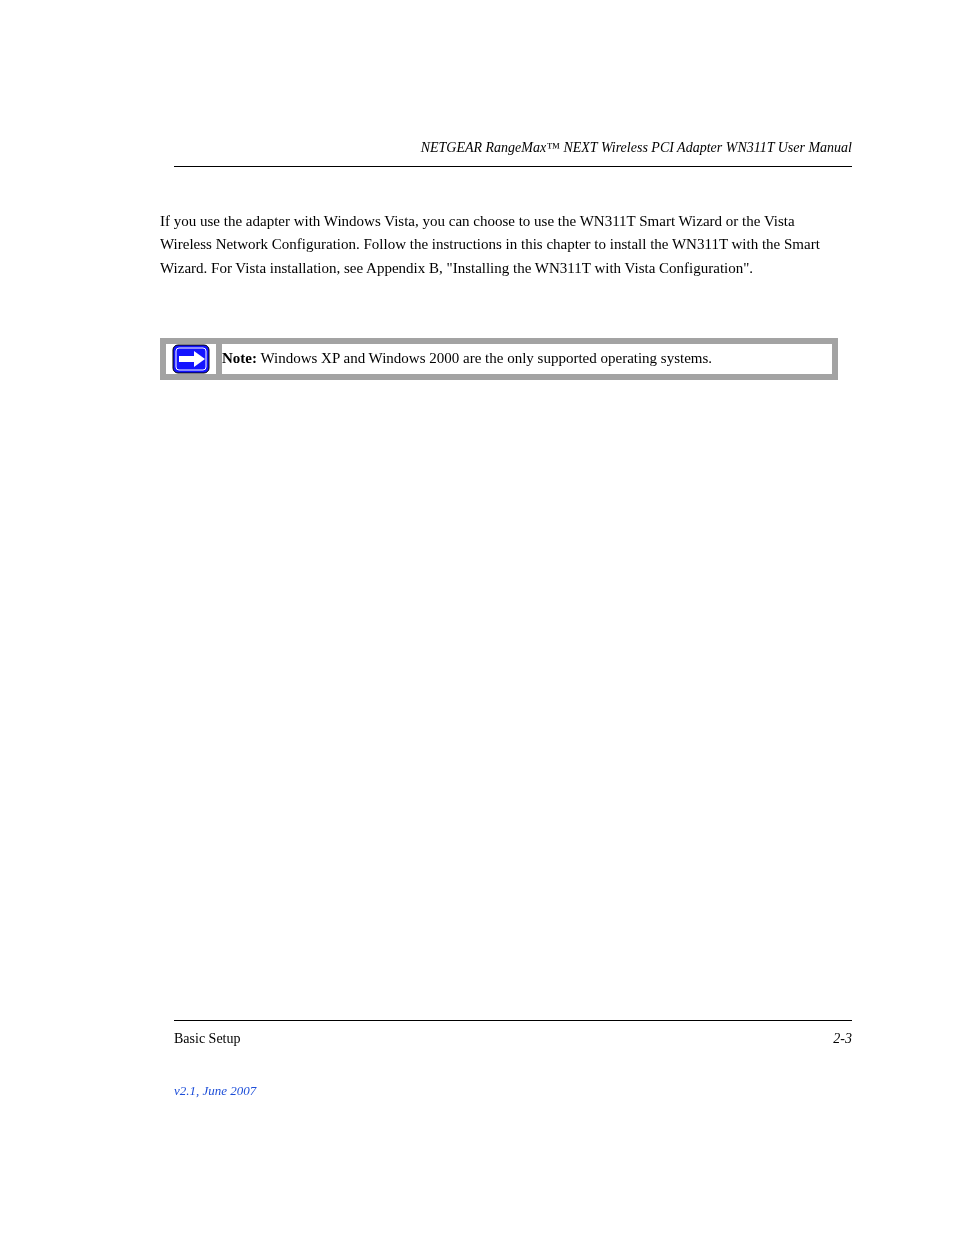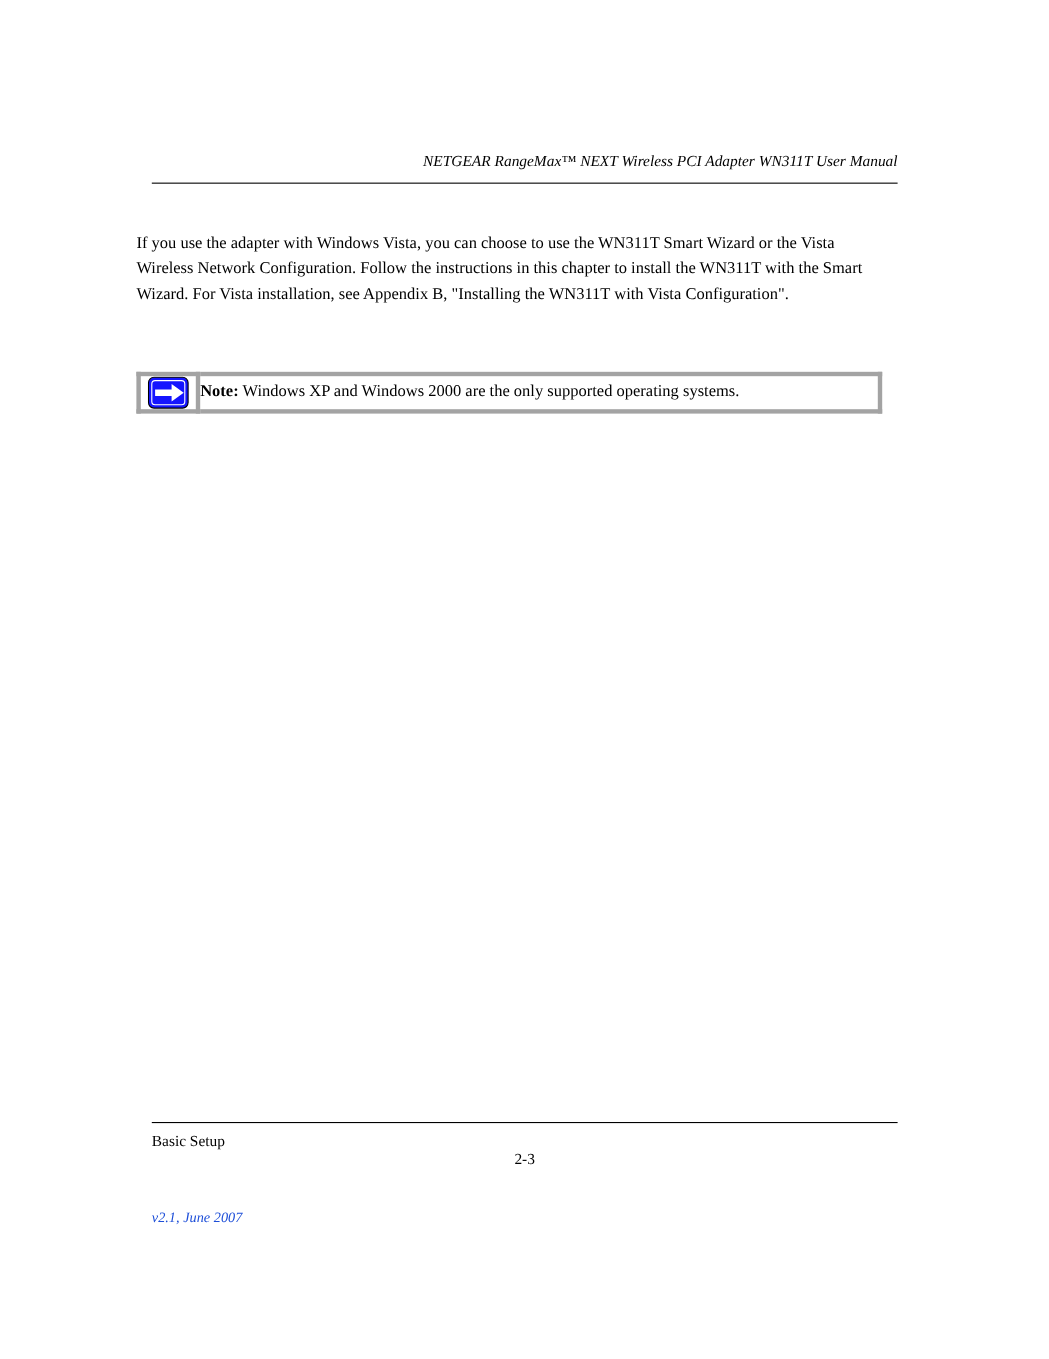--- a/index.html
+++ b/index.html
@@ -8,20 +8,21 @@
     width: 954px;
     background: #fff;
     font-family: "Times New Roman", Times, serif;
     color: #000;
   }
   .page {
     position: relative;
     width: 758px;
     height: 1235px;
     box-sizing: border-box;
+    margin-left: 36px;
   }
   .header-block {
     position: absolute;
     left: 138px;
     top: 140px;
     width: 678px;
   }
   .header-title {
     font-size: 14px;
     font-style: italic;
@@ -46,21 +47,21 @@
     line-height: 1.55;
     margin: 0;
   }
   .note-table {
     border: 1px solid #000;
     border-collapse: collapse;
     width: 100%;
     margin-top: 58px;
   }
   .note-table td {
-    border: 4px solid #a3a3a3;
+    border: 6px solid #a3a3a3;
     vertical-align: middle;
     padding: 0;
   }
   .note-icon-cell {
     width: 50px;
     text-align: center;
     padding: 8px 6px;
   }
   .note-icon-svg {
     display: block;
@@ -80,27 +81,27 @@
   .footer-rule {
     border: none;
     border-top: 1px solid #000;
     margin: 0 0 10px 0;
   }
   .footer-line {
     display: flex;
     justify-content: space-between;
     font-size: 14px;
     margin: 0;
-    flex-direction: column;
   }
   .footer-left {
     text-align: left;
   }
   .footer-right {
     text-align: center;
+    font-style: italic;
   }
   .footer-date {
     font-style: italic;
     color: #1d4ed8;
     font-size: 13px;
     margin-top: 36px;
   }
 </style>
 </head>
 <body>

